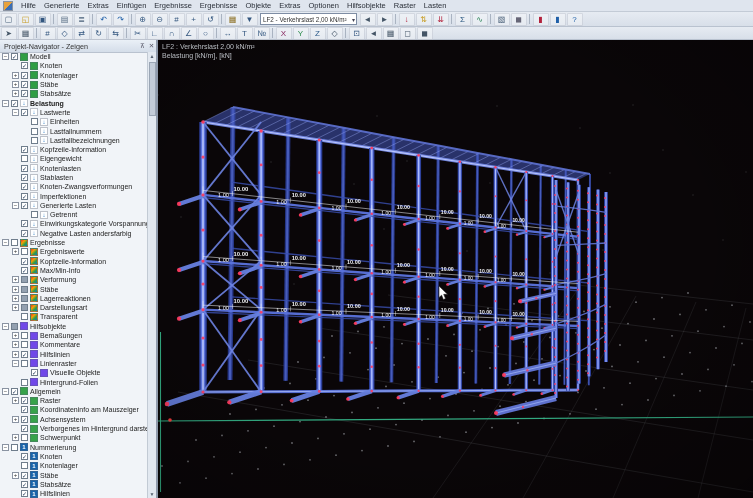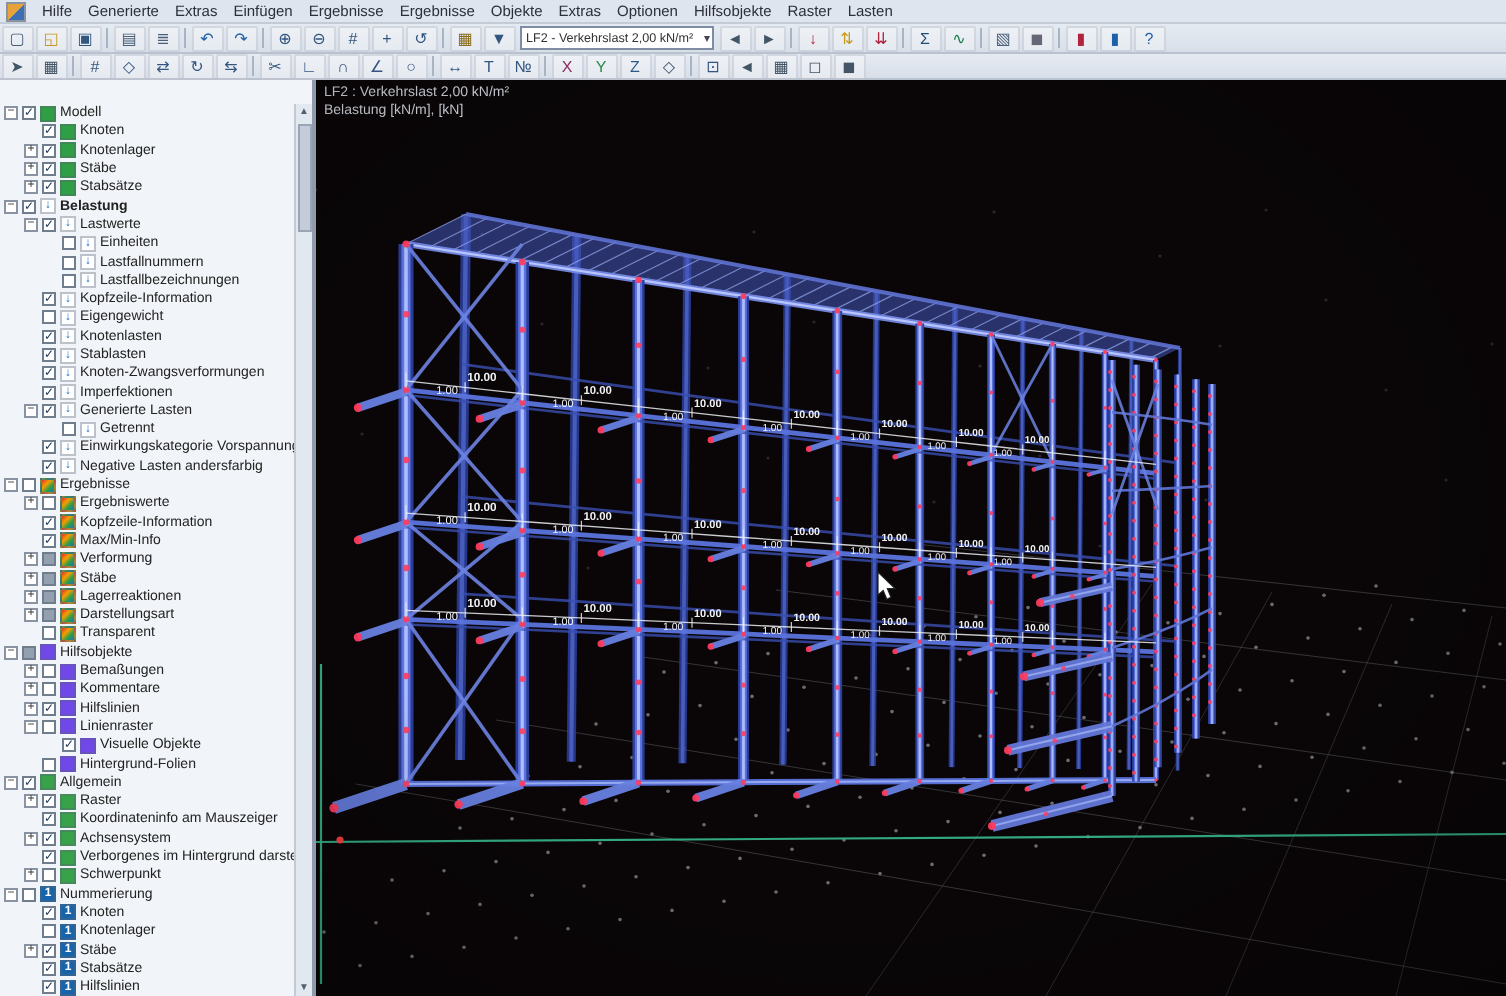--- a/index.html
+++ b/index.html
@@ -135,20 +135,25 @@
       <div class="tb-icon" style="color: rgb(68, 85, 102);">◇</div>
       <div class="tb-sep"></div>
       <div class="tb-icon" style="color: rgb(51, 86, 127);">⊡</div>
       <div class="tb-icon" style="color: rgb(68, 85, 102);">◄</div>
       <div class="tb-icon" style="color: rgb(68, 85, 102);">▦</div>
       <div class="tb-icon" style="color: rgb(68, 85, 102);">◻</div>
       <div class="tb-icon" style="color: rgb(68, 85, 102);">◼</div>
     </div>
 
   <div id="navigator">
+    <div id="nav-title">
+      <span class="t">Projekt-Navigator - Zeigen</span>
+      <span class="btn">⊼</span>
+      <span class="btn">✕</span>
+    </div>
     <div id="tree">
         <div class="trow" style="padding-left: 2px;">
           <span class="exp">−</span>
           <span class="cb">✓</span>
           <span class="ticon" style="background: rgb(47, 158, 68);"></span>
           <span class="lbl">Modell</span>
         </div>
         <div class="trow" style="padding-left: 12px;">
           <span class="exp none"></span>
           <span class="cb">✓</span>

